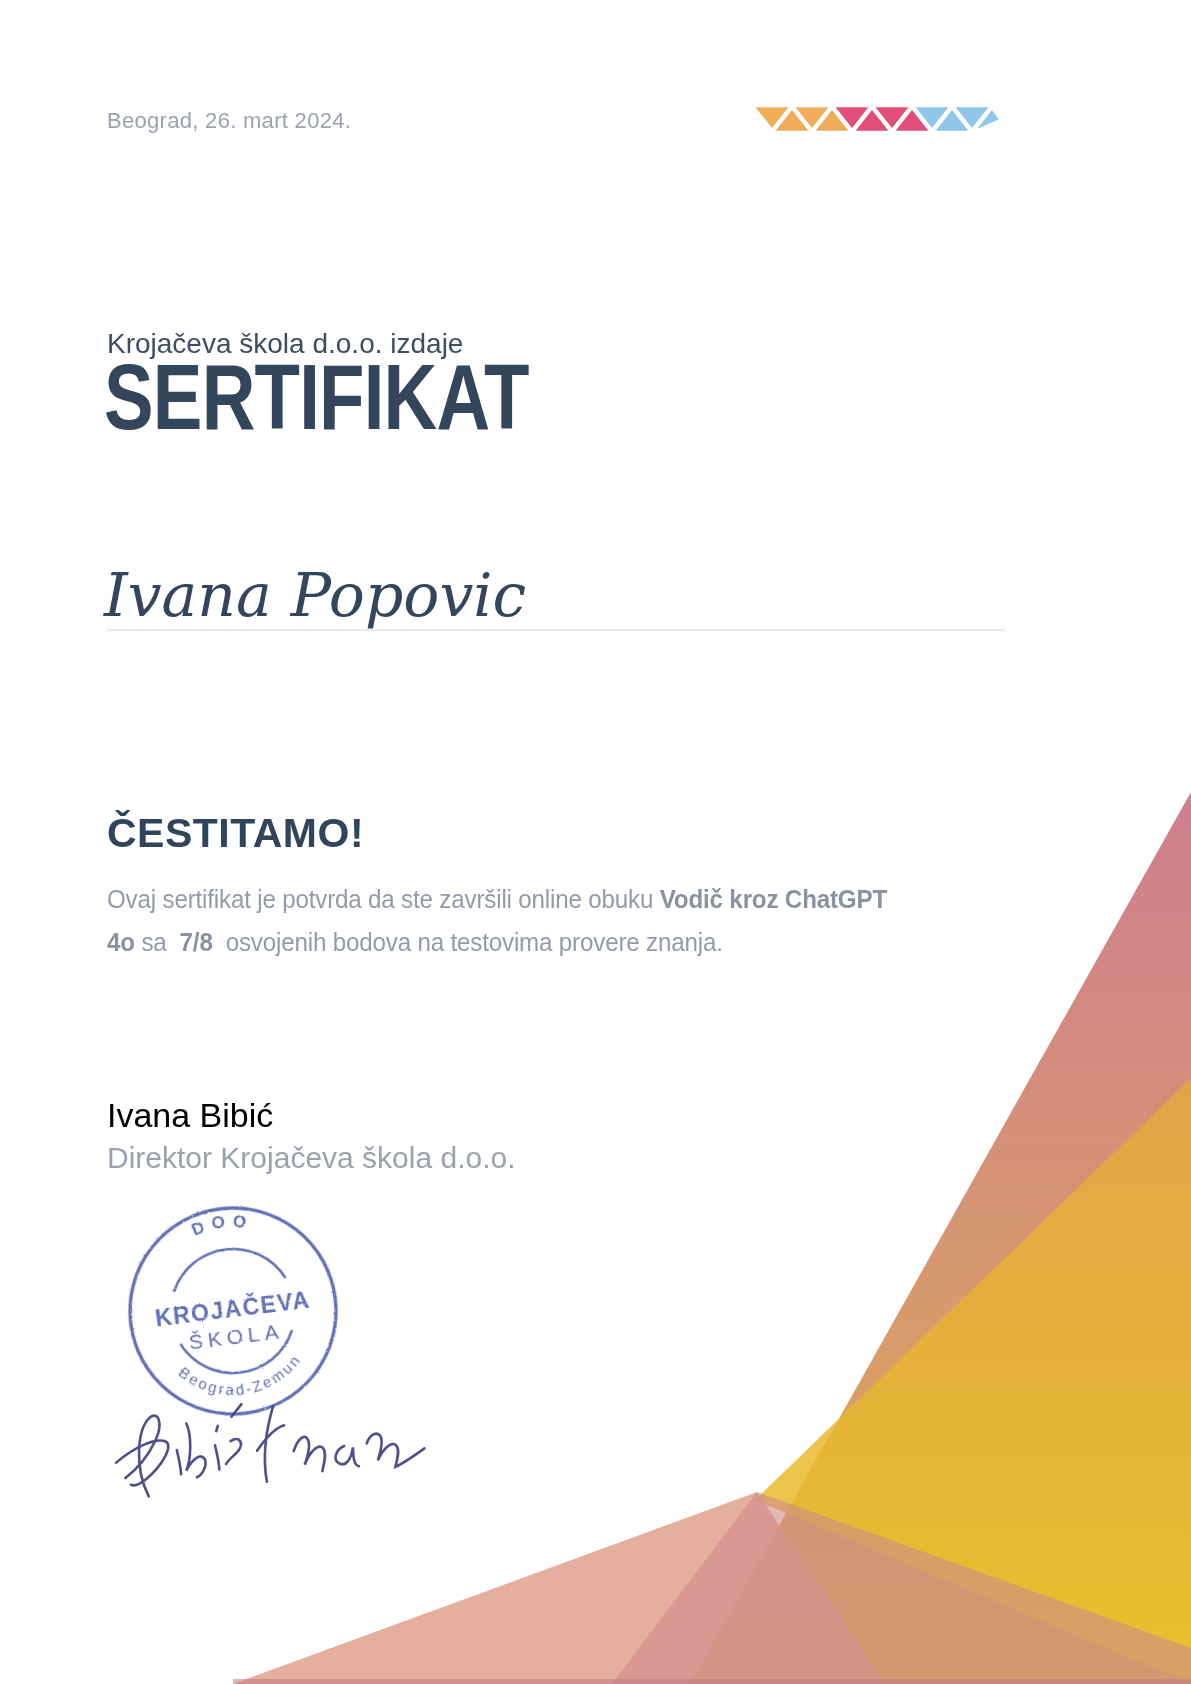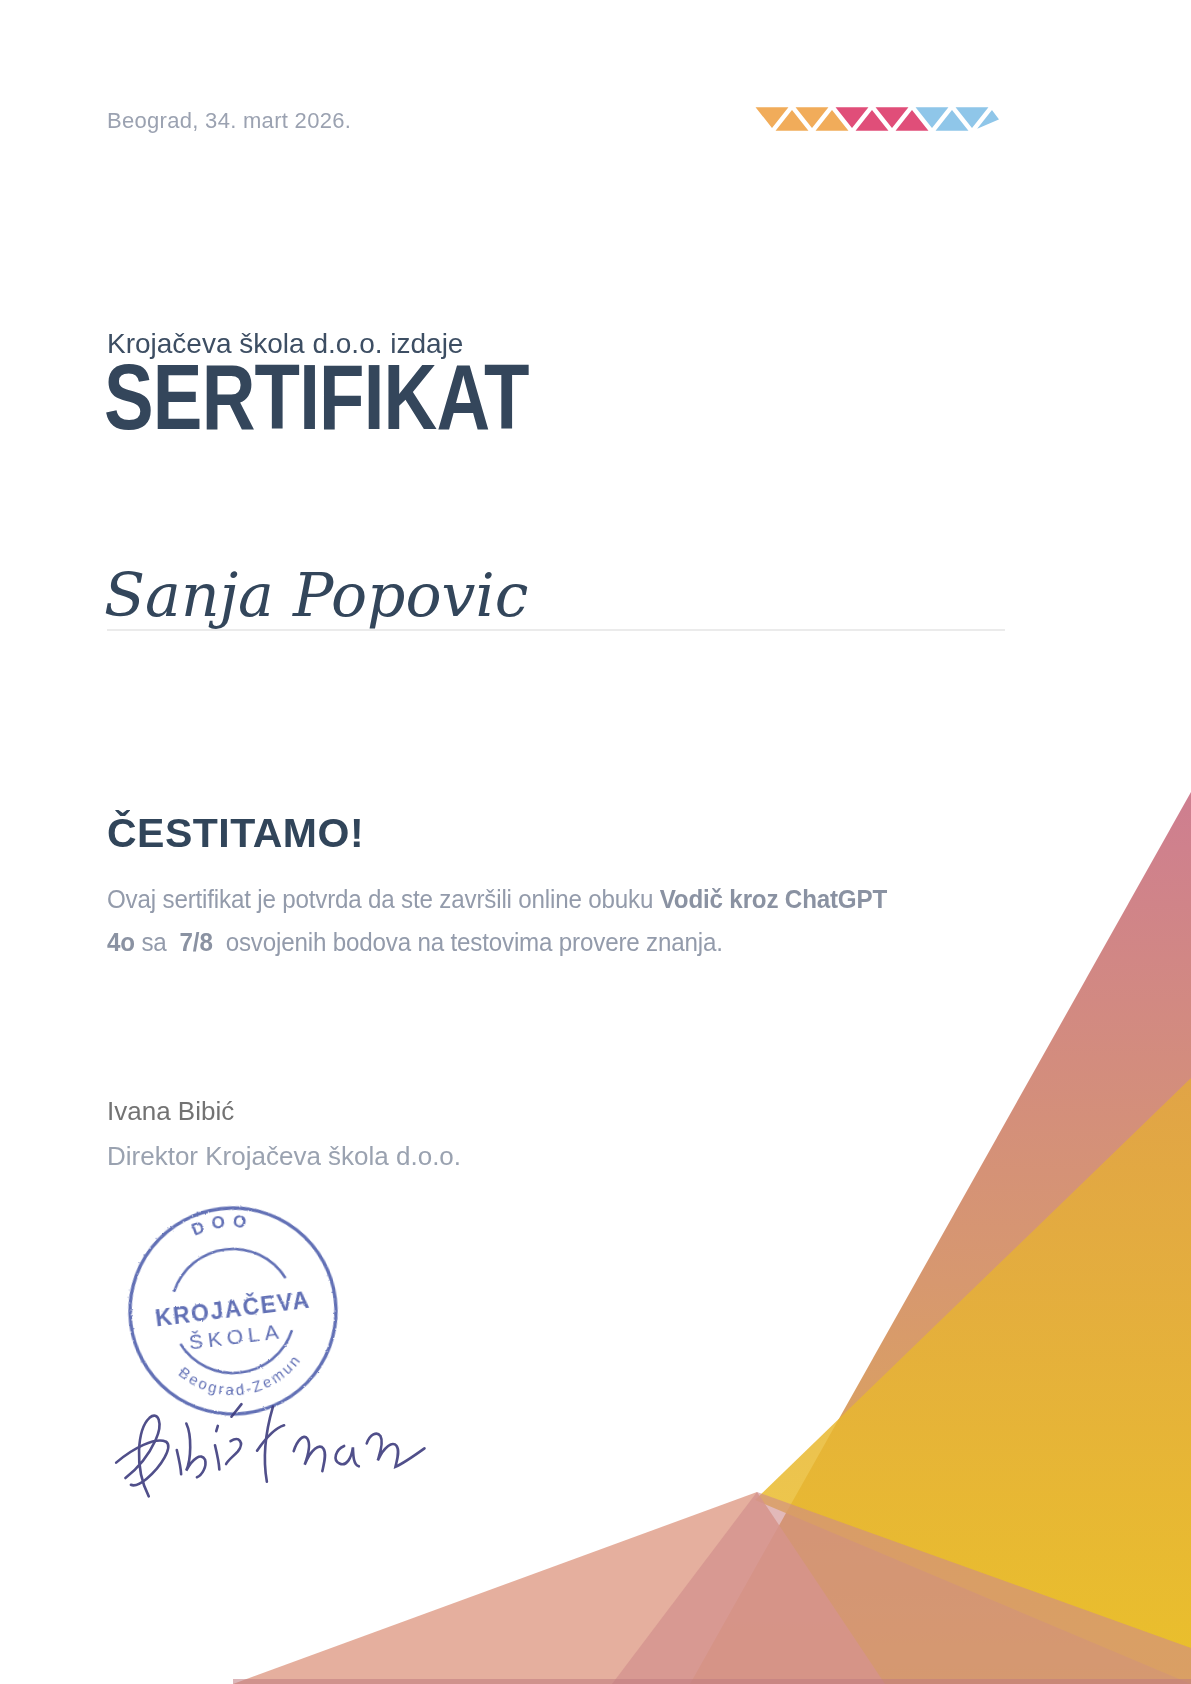--- a/index.html
+++ b/index.html
@@ -21,22 +21,22 @@
     font-family:"DejaVu Serif",serif;font-style:italic;white-space:nowrap;
   }
   .underline{left:107px;top:629px;width:898px;height:2px;background:#ebebeb;}
   .congrats{left:107px;top:786px;font-size:41px;font-weight:700;color:#31455a;letter-spacing:.5px;margin-top:24px;}
   .body{
     left:107px;top:852px;width:1080px;font-size:26px;color:#939bab;line-height:43px;
     transform:scaleX(.93);transform-origin:left top;letter-spacing:-.2px;
   }
   .body b{color:#8a92a2;font-weight:700;}
   .body .score{margin:0 7px;}
-  .sig-name{left:107px;top:1096px;font-size:26px;font-weight:500;color:#737373;}
-  .sig-title{left:107px;top:1141px;font-size:26px;color:#9aa2b0;}
+  .sig-name{left:107px;top:1096px;font-size:34px;font-weight:500;color:#000000;}
+  .sig-title{left:107px;top:1141px;font-size:30px;color:#9aa2b0;}
   .stamp{left:118px;top:1196px;opacity:.82;}
   .signature{left:95px;top:1386px;opacity:.9;}
   .wedges{left:0;top:0;pointer-events:none;}
   .txtlayer{z-index:2;}
 </style>
 </head>
 <body>
 
 <div class="page">
 
@@ -52,21 +52,21 @@
         <stop offset="1" stop-color="#ecc326"></stop>
       </linearGradient>
     </defs>
     <polygon points="1191,792 690,1684 1191,1684" fill="url(#g1)"></polygon>
     <polygon points="755,1500 1191,1078 1191,1684" fill="url(#g2)" opacity="0.85"></polygon>
     <polygon points="757,1492 233,1684 885,1684" fill="#e0a18d" opacity="0.85"></polygon>
     <polygon points="757,1492 612,1684 1191,1684 1191,1648" fill="#cf8a8a" opacity="0.6"></polygon>
     <rect x="233" y="1679" width="958" height="5" fill="#bf7a80" opacity="0.55"></rect>
   </svg>
 
-  <div class="abs date txtlayer">Beograd, 34. mart 2026.</div>
+  <div class="abs date txtlayer">Beograd, 26. mart 2024.</div>
 
 
   <svg class="abs logo-band txtlayer" width="250" height="30" viewBox="0 0 250 30">
 
     <polygon points="1,2 39,2 20,26" fill="#f1ac5a" stroke="#fff" stroke-width="2.5"></polygon>
     <polygon points="21,28 40,4 59,28" fill="#f1ac5a" stroke="#fff" stroke-width="2.5"></polygon>
     <polygon points="41,2 79,2 60,26" fill="#f1ac5a" stroke="#fff" stroke-width="2.5"></polygon>
     <polygon points="61,28 80,4 99,28" fill="#f1ac5a" stroke="#fff" stroke-width="2.5"></polygon>
 
     <polygon points="81,2 119,2 100,26" fill="#e04e79" stroke="#fff" stroke-width="2.5"></polygon>
@@ -76,21 +76,21 @@
 
     <polygon points="161,2 199,2 180,26" fill="#8fc6e9" stroke="#fff" stroke-width="2.5"></polygon>
     <polygon points="181,28 200,4 219,28" fill="#8fc6e9" stroke="#fff" stroke-width="2.5"></polygon>
     <polygon points="201,2 239,2 220,26" fill="#8fc6e9" stroke="#fff" stroke-width="2.5"></polygon>
     <polygon points="221,28 240,4 249,16" fill="#8fc6e9" stroke="#fff" stroke-width="2.5"></polygon>
   </svg>
 
   <div class="abs issuer txtlayer">Krojačeva škola d.o.o. izdaje</div>
   <div class="abs title txtlayer">SERTIFIKAT</div>
 
-  <div class="abs name txtlayer">Sanja Popovic</div>
+  <div class="abs name txtlayer">Ivana Popovic</div>
   <div class="abs underline"></div>
 
   <div class="abs congrats txtlayer">ČESTITAMO!</div>
 
   <p class="abs body txtlayer">
     <span>Ovaj sertifikat je potvrda da ste završili online obuku </span><b>Vodič kroz ChatGPT</b><br>
     <b>4o</b><span> sa </span><b class="score">7/8</b><span> osvojenih bodova na testovima provere znanja.</span>
   </p>
 
   <div class="abs sig-name txtlayer">Ivana Bibić</div>

